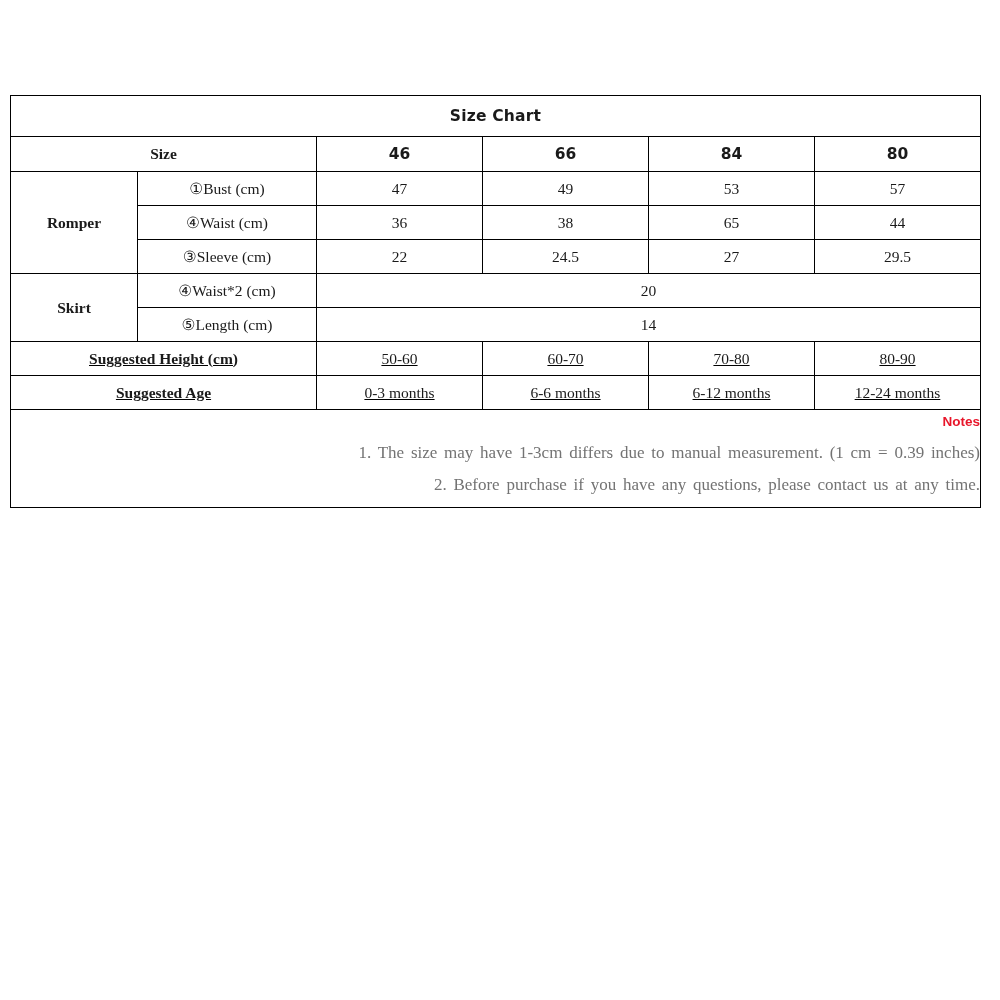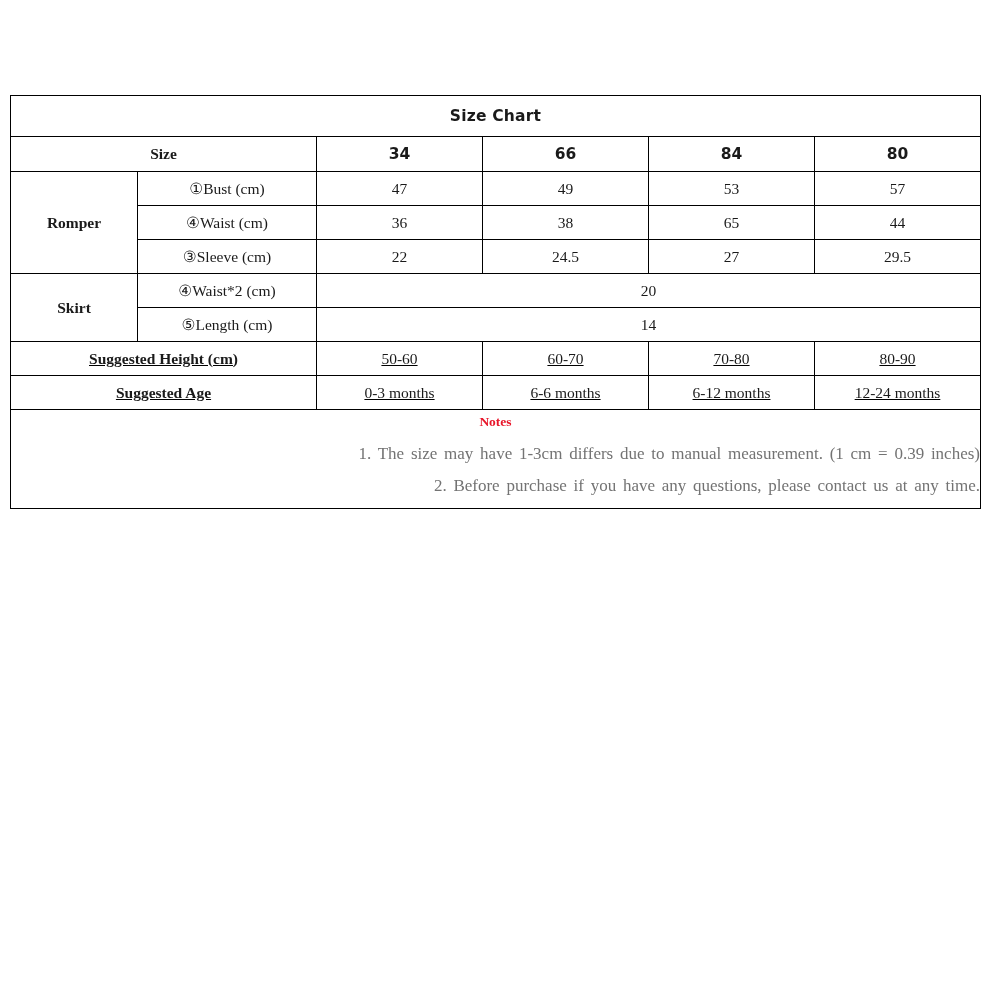--- a/index.html
+++ b/index.html
@@ -68,26 +68,26 @@
   .r-size   { height: 35px; }
   .r-data   { height: 34px; }
   .r-sug    { height: 34px; text-decoration: underline; }
   .notes-cell {
     height: 96px;
     padding: 6px 12px 10px 12px;
     vertical-align: top;
   }
   .notes-title {
     color: #e8162a;
-    font-family: Liberation Serif, serif;
+    font-family: Liberation Sans, sans-serif;
     font-weight: bold;
     font-size: 13.5px;
     margin-top: 4px;
     margin-bottom: 14px;
-    text-align: center;
+    text-align: right;
   }
   .note-line {
     font-size: 17px;
     color: #737373;
     text-align: right;
     margin-bottom: 12px;
     word-spacing: 2.5px;
   }
 
   
@@ -146,21 +146,21 @@
     <col style="width:166px">
     <col style="width:166px">
   </colgroup>
   <tbody>
     <tr>
       <td class="title-cell" colspan="6">Size Chart</td>
     </tr>
 
     <tr class="r-size">
       <td class="row-head" colspan="2">Size</td>
-      <td class="col-head">34</td>
+      <td class="col-head">46</td>
       <td class="col-head">66</td>
       <td class="col-head">84</td>
       <td class="col-head">80</td>
     </tr>
 
     <tr class="r-data">
       <td class="group-label" rowspan="3">Romper</td>
       <td class="metric-cell">①Bust (cm)</td>
       <td class="val-cell">47</td>
       <td class="val-cell">49</td>

